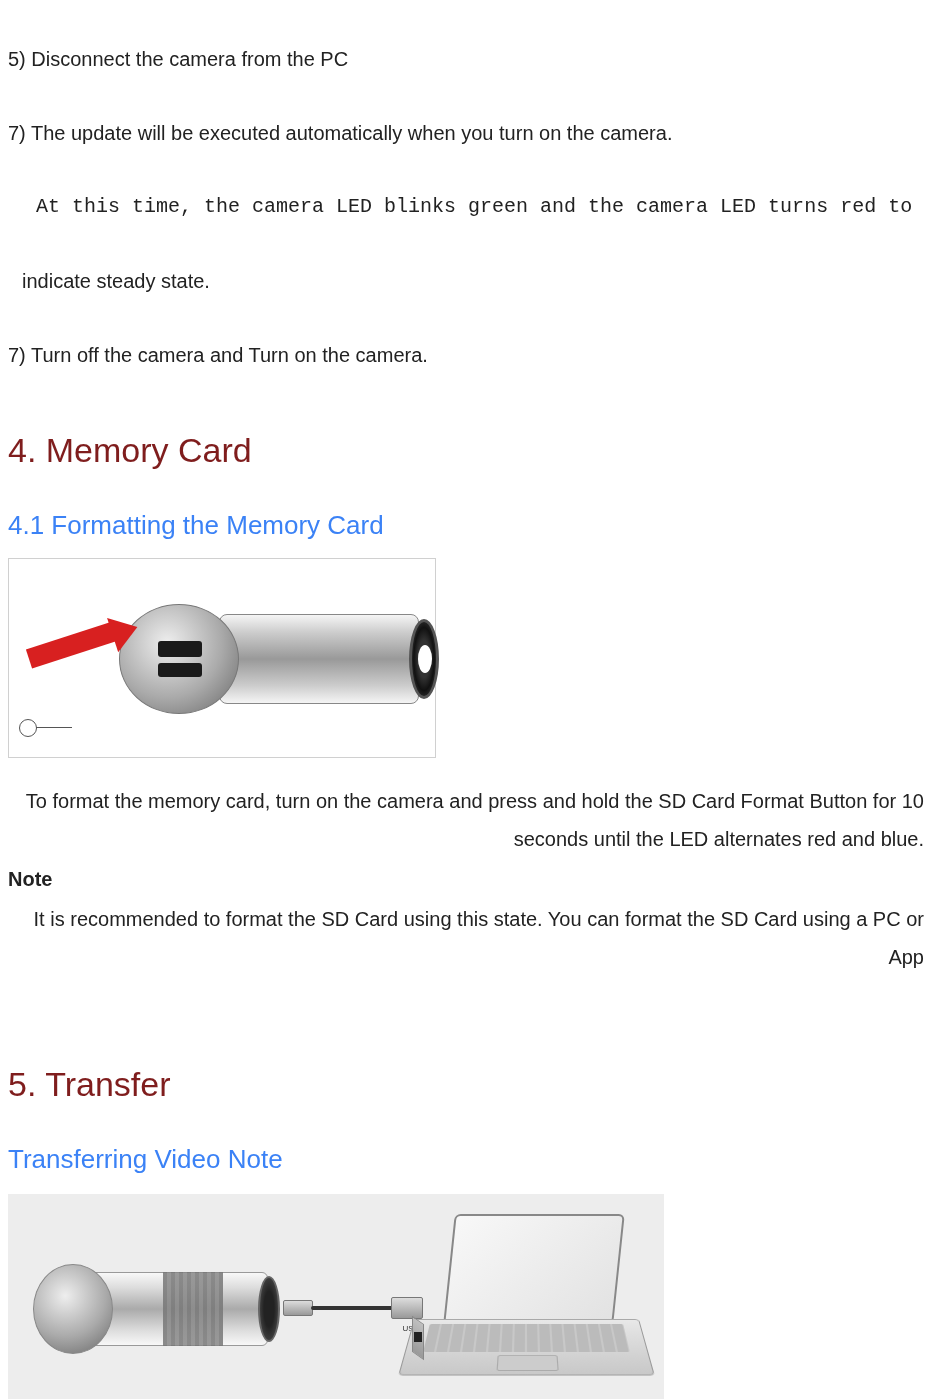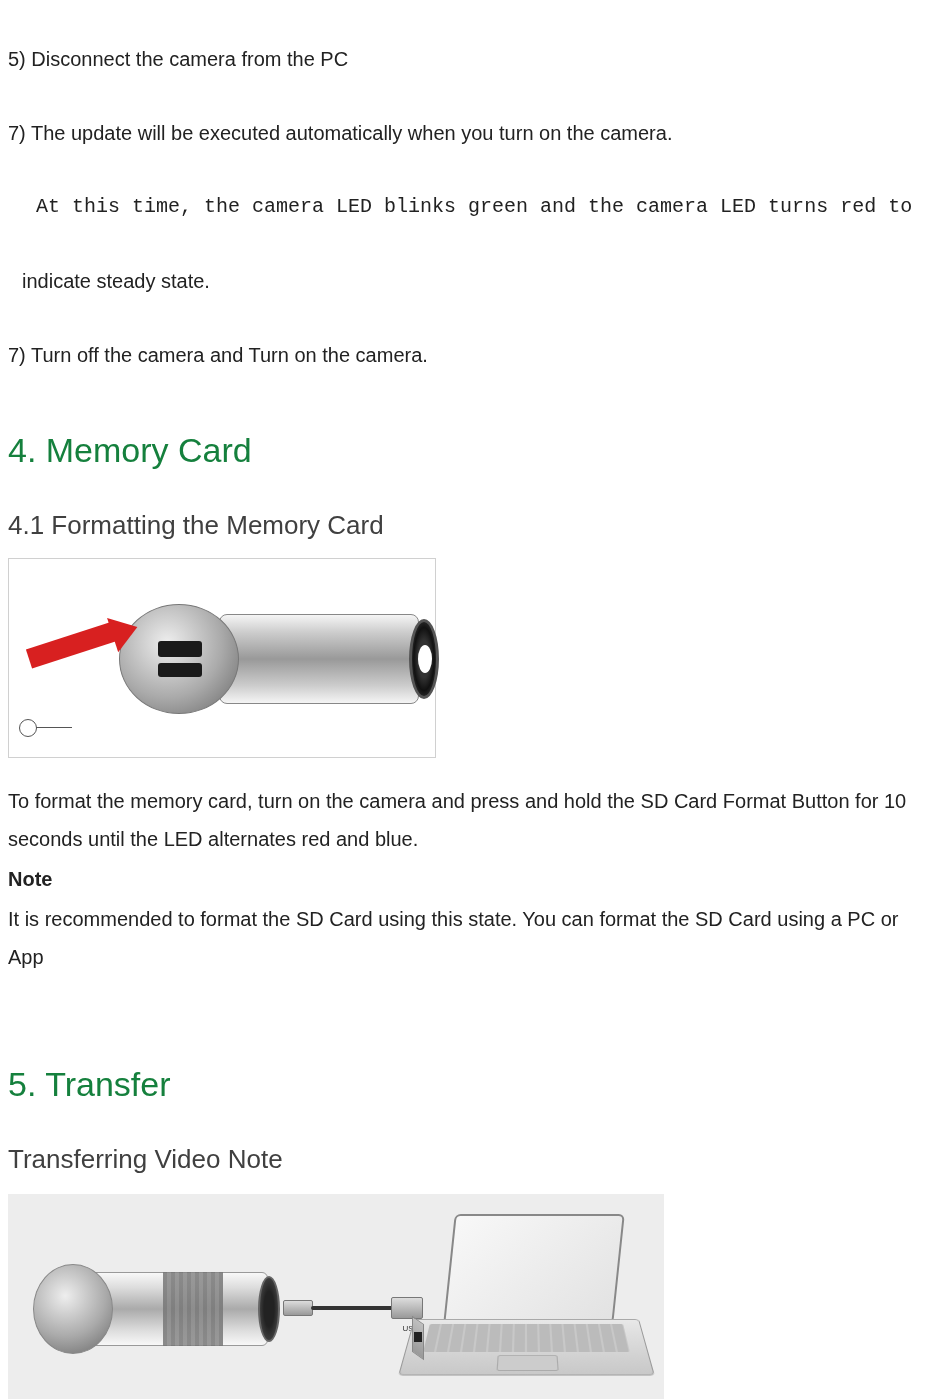--- a/index.html
+++ b/index.html
@@ -22,27 +22,27 @@
     }
     .indent {
       padding-left: 28px;
       font-family: Liberation Mono, monospace;
     }
     h1 {
       font-size: 34px;
       font-weight: 400;
       margin-top: 44px;
       margin-bottom: 18px;
-      color: #15803d;
+      color: #7f1d1d;
     }
     h2 {
       font-size: 26px;
       font-weight: 400;
       margin-bottom: 8px;
-      color: #404040;
+      color: #3b82f6;
     }
     .figure-1 {
       width: 428px;
       height: 200px;
       border: 1px solid #d0d0d0;
       margin-bottom: 24px;
       position: relative;
       background: #fff;
     }
     .camera-body-1 {
@@ -158,20 +158,21 @@
     .pin-shaft {
       position: absolute;
       left: 17px;
       top: 12px;
       width: 36px;
       height: 1.5px;
       background: #555;
     }
     .para {
       margin-bottom: 2px;
+      text-align: right;
     }
     .note-heading {
       font-weight: 700;
       margin-bottom: 2px;
     }
     .section-gap {
       height: 30px;
     }
     .figure-2 {
       width: 656px;

